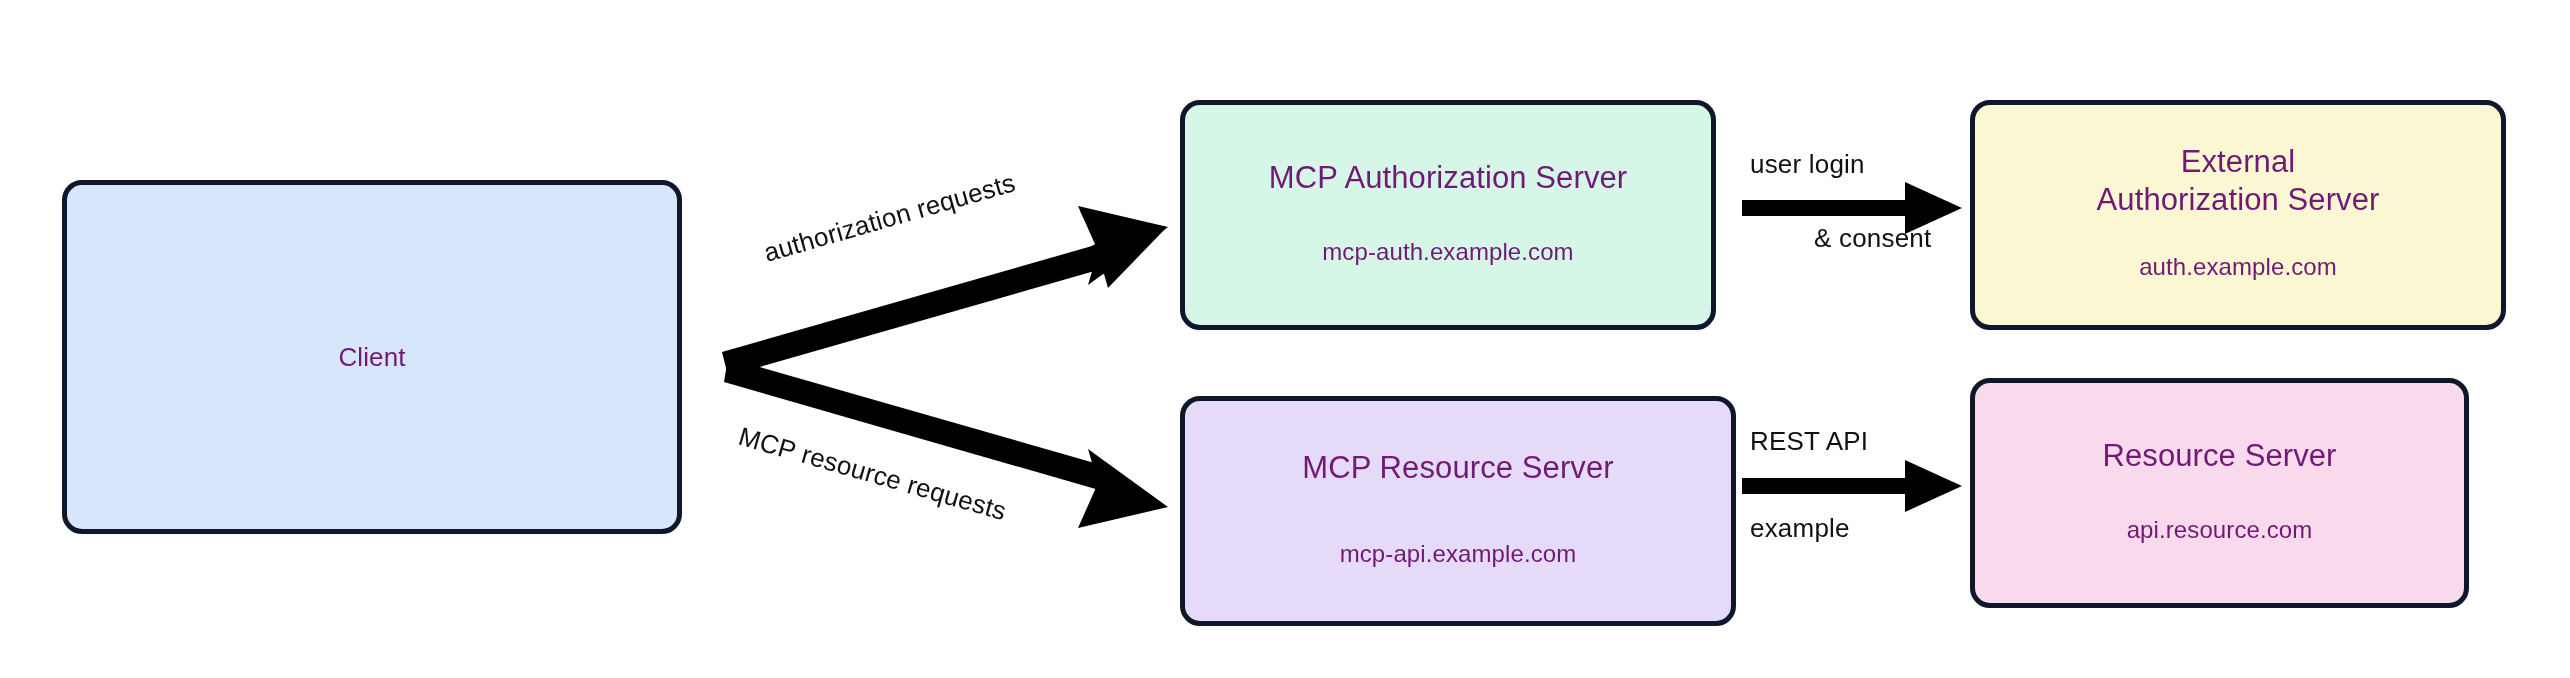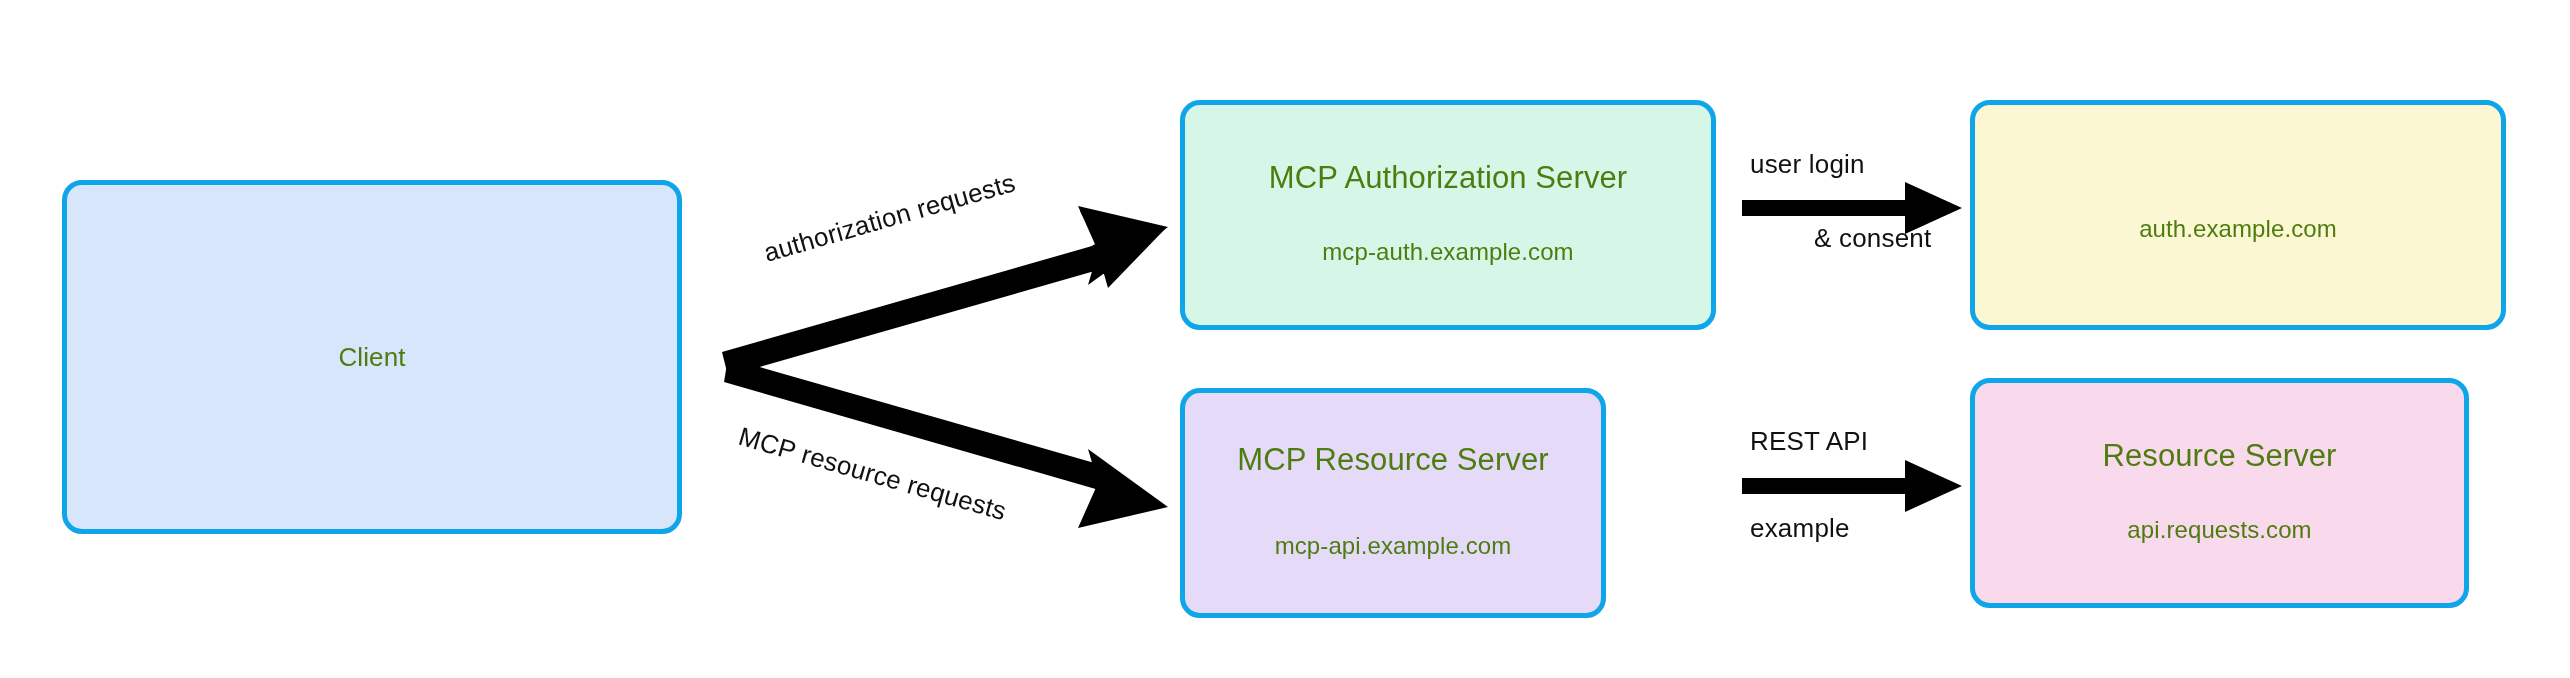--- a/index.html
+++ b/index.html
@@ -17,28 +17,28 @@
     position: relative;
     width: 2570px;
     height: 678px;
     background: #ffffff;
   }
 
   
   .node {
     position: absolute;
     box-sizing: border-box;
-    border: 5px solid #0ea5e9;
+    border: 5px solid #0f172a;
     border-radius: 20px;
     display: flex;
     flex-direction: column;
     align-items: center;
     justify-content: center;
     text-align: center;
-    color: #4d7c0f;
+    color: #701a75;
   }
   .node .title {
     font-size: 31px;
     line-height: 40px;
     white-space: pre-line;
     letter-spacing: 0.1px;
   }
   .node .sub {
     font-size: 24px;
     line-height: 40px;
@@ -61,22 +61,22 @@
   }
   #node-external-auth {
     left: 1970px; top: 100px;
     width: 536px; height: 230px;
     background: #fcf7d3;
   }
   #node-external-auth .title { line-height: 38px; }
   #node-external-auth .sub { margin-top: 28px; }
 
   #node-mcp-resource {
-    left: 1180px; top: 388px;
-    width: 426px; height: 230px;
+    left: 1180px; top: 396px;
+    width: 556px; height: 230px;
     background: #e6daf9;
     gap: 12px;
   }
   #node-resource {
     left: 1970px; top: 378px;
     width: 499px; height: 230px;
     background: #f9d9ec;
   }
 
   
@@ -151,31 +151,33 @@
   <div class="node single" id="node-client">
     <div class="title">Client</div>
   </div>
 
   <div class="node" id="node-mcp-auth">
     <div class="title">MCP Authorization Server</div>
     <div class="sub">mcp-auth.example.com</div>
   </div>
 
   <div class="node" id="node-external-auth">
+    <div class="title">External
+Authorization Server</div>
     <div class="sub">auth.example.com</div>
   </div>
 
   <div class="node" id="node-mcp-resource">
     <div class="title">MCP Resource Server</div>
     <div class="sub">mcp-api.example.com</div>
   </div>
 
   <div class="node" id="node-resource">
     <div class="title">Resource Server</div>
-    <div class="sub">api.requests.com</div>
+    <div class="sub">api.resource.com</div>
   </div>
 
   <div class="edge-label" id="label-authorization-requests">authorization requests</div>
 
   <div class="edge-label" id="label-mcp-resource-requests">MCP resource requests</div>
 
   <div class="edge-label" id="label-user-login">user login</div>
 
   <div class="edge-label" id="label-and-consent">&amp; consent</div>
 

